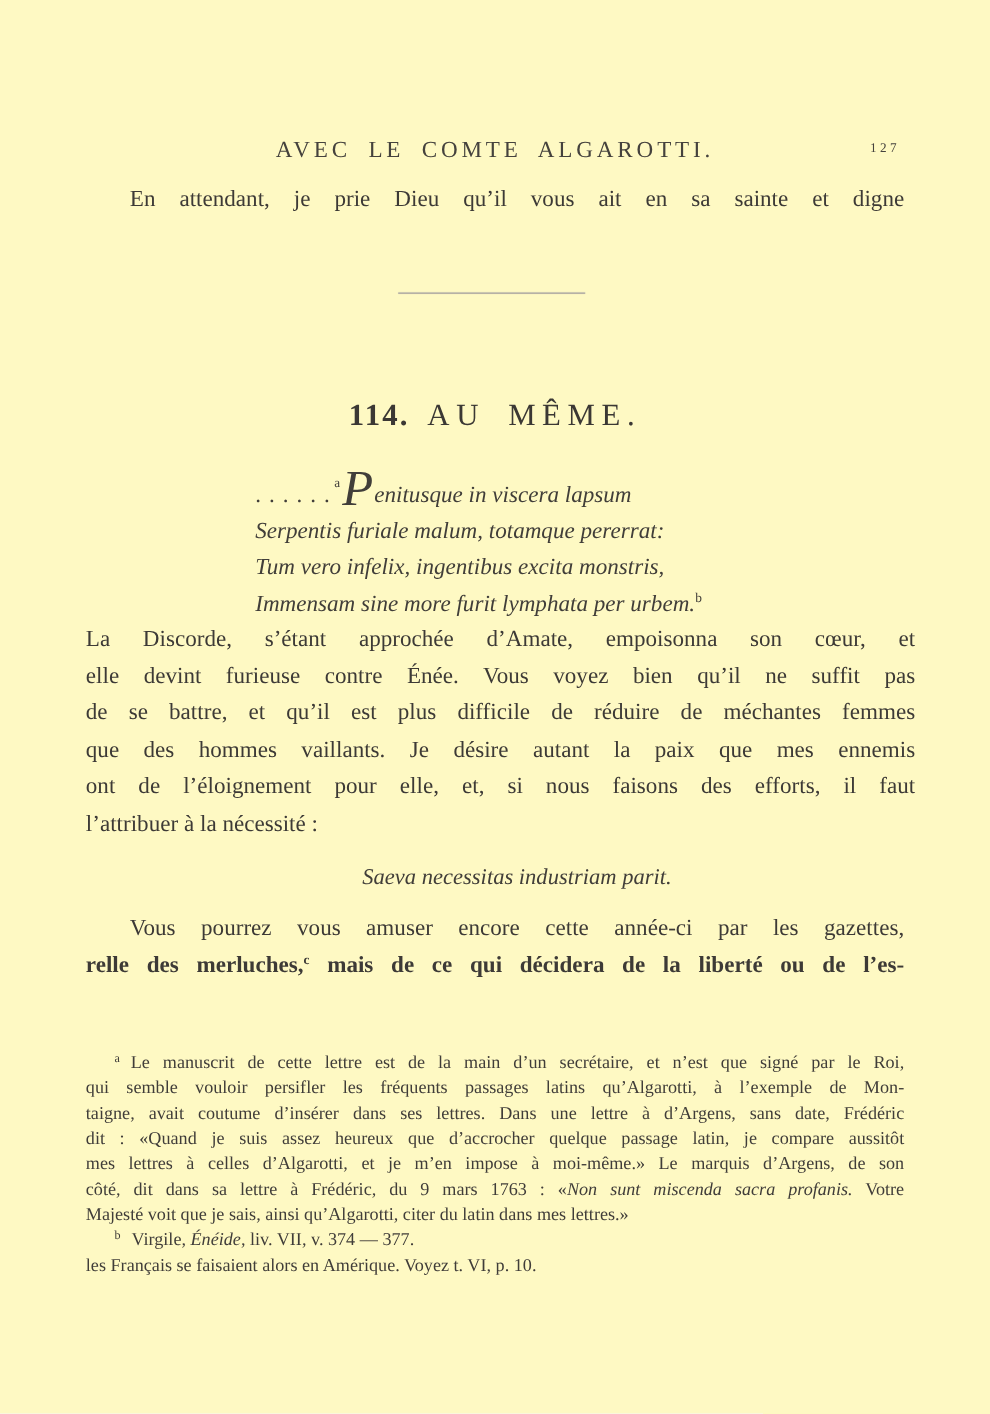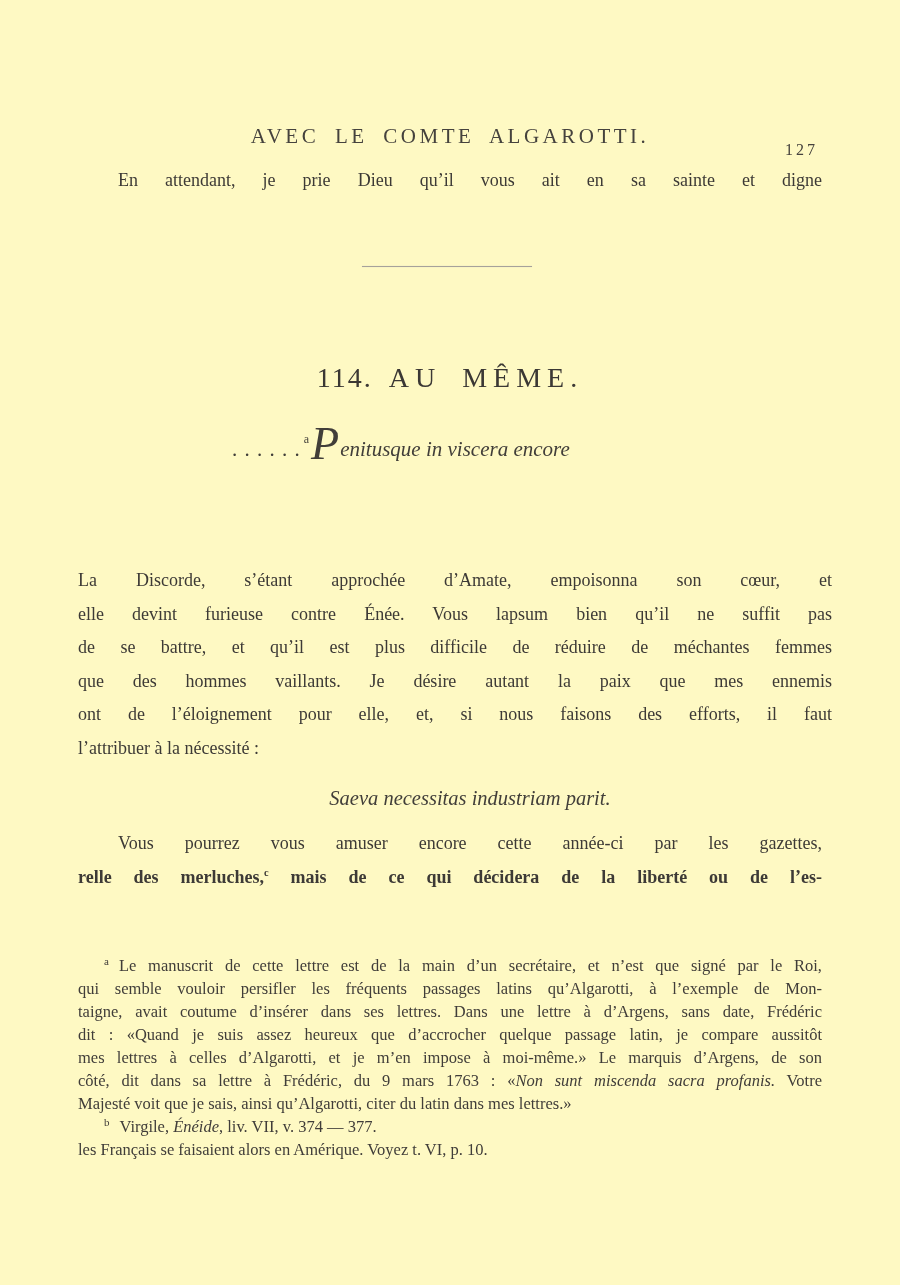--- a/index.html
+++ b/index.html
@@ -28,28 +28,28 @@
   .head-title {
     text-align: center;
     font-size: 21px;
     letter-spacing: 3.5px;
     word-spacing: 7px;
     color: #45423d;
   }
   .page-number {
     position: absolute;
     right: 4px;
-    top: 17px;
-    font-size: 16px;
+    top: 3px;
+    font-size: 12px;
     letter-spacing: 3px;
     color: #45423d;
   }
 
   
-  .para { font-size: 18px; line-height: 33.5px; }
+  .para { font-size: 21px; line-height: 33.5px; }
   .line { text-align: justify; text-align-last: justify; }
   .line.last { text-align-last: left; }
   .justify-all .line.last { text-align-last: justify; font-weight: bold; }
   .indent-first .line.first { text-indent: 40px; }
 
   .intro { position: absolute; top: 164px; left: 78px; right: 78px; }
 
   .divider {
     position: absolute;
     top: 266px;
@@ -64,21 +64,21 @@
     position: absolute;
     top: 362px;
     left: 0;
     width: 100%;
     margin: 0;
     text-align: center;
     font-weight: normal;
     font-size: 28px;
     color: #3b3834;
   }
-  .sec-num { letter-spacing: 2px; margin-right: 16px; }
+  .sec-num { letter-spacing: 2px; margin-right: 16px; font-weight: bold; }
   .sec-title { letter-spacing: 6px; word-spacing: 8px; }
 
   
   .verse {
     position: absolute;
     top: 433px;
     left: 232px;
     font-style: italic;
     font-size: 21px;
     line-height: 33px;
@@ -144,26 +144,31 @@
       <div class="line first">En attendant, je prie Dieu qu’il vous ait en sa sainte et digne</div>
     </section>
 
   <div class="divider"></div>
 
   <h1 class="section-heading">
     <span class="sec-num">114.</span><span class="sec-title">AU MÊME.</span>
   </h1>
 
   <section class="verse">
-    <div class="verse-line"><span class="dots">. . . . . .</span><sup class="ref-top">a</sup><span class="drop-cap">P</span><span>enitusque in viscera encore</span></div>
+    <div class="verse-line"><span class="dots">. . . . . .</span><sup class="ref-top">a</sup><span class="drop-cap">P</span><span>enitusque in viscera lapsum</span></div>
+    <div>
+        <div class="verse-line first">Serpentis furiale malum, totamque pererrat:</div>
+        <div class="verse-line">Tum vero infelix, ingentibus excita monstris,</div>
+        <div class="verse-line last">Immensam sine more furit lymphata per urbem.<sup>b</sup></div>
+      </div>
   </section>
 
   <section class="para main-para">
       <div class="line first">La Discorde, s’étant approchée d’Amate, empoisonna son cœur, et</div>
-      <div class="line">elle devint furieuse contre Énée. Vous lapsum bien qu’il ne suffit pas</div>
+      <div class="line">elle devint furieuse contre Énée. Vous voyez bien qu’il ne suffit pas</div>
       <div class="line">de se battre, et qu’il est plus difficile de réduire de méchantes femmes</div>
       <div class="line">que des hommes vaillants. Je désire autant la paix que mes ennemis</div>
       <div class="line">ont de l’éloignement pour elle, et, si nous faisons des efforts, il faut</div>
       <div class="line last">l’attribuer à la nécessité :</div>
     </section>
 
   <div class="motto">Saeva necessitas industriam parit.</div>
 
   <section class="para gazettes indent-first justify-all">
       <div class="line first">Vous pourrez vous amuser encore cette année-ci par les gazettes,</div>

